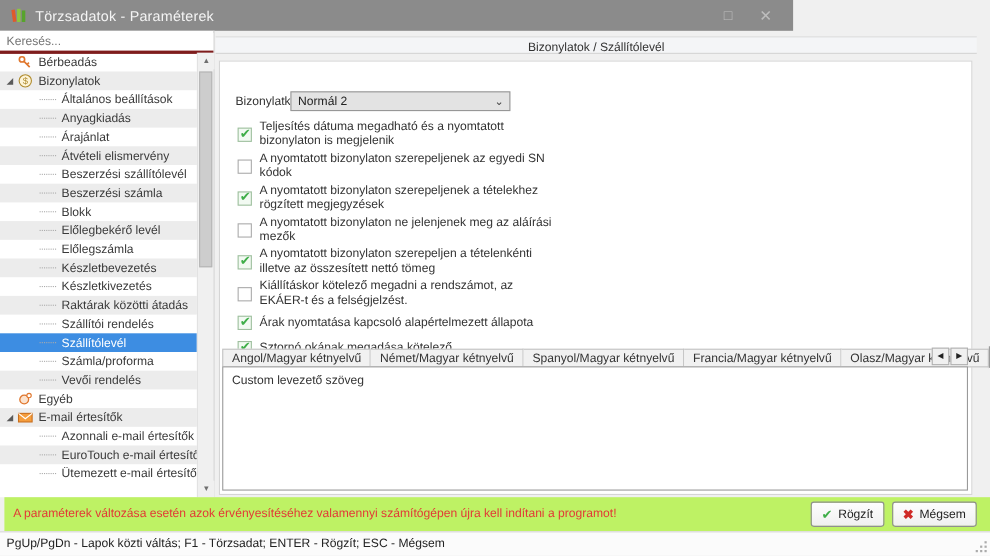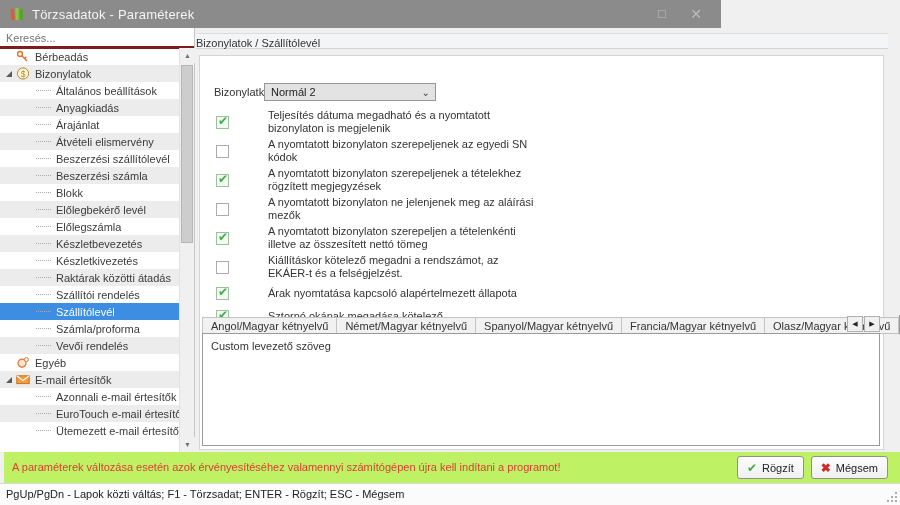--- a/index.html
+++ b/index.html
@@ -37,32 +37,32 @@
   .sb-btn { position:absolute; left:0; width:15px; height:15px; font-size:7px;
     color:#6f6f6f; text-align:center; line-height:15px; background:#f0f0f0; }
   #sb-up { top:0; } #sb-down { bottom:0; }
   #sb-thumb { position:absolute; left:1px; top:17px; width:12px; height:178px;
     background:#cdcdcd; border:1px solid #b5b5b5; }
 
   
   #main { position:absolute; left:196px; top:28px; width:692px; height:424px; }
   #breadcrumb-bar { position:absolute; left:0; top:5px; right:0; height:16px;
     background:#f4f5f7; border-top:1px solid #dcdcdc; border-bottom:1px solid #d4d4d4;
-    font-size:11px; color:#333; line-height:18px; }
+    text-align:center; font-size:11px; color:#333; line-height:18px; }
   #panel { position:absolute; left:3px; top:27px; right:4px; bottom:2px;
     background:#fff; border:1px solid #d5d5d5; }
 
   #combo-row { position:absolute; left:14px; top:27px; display:flex; align-items:center; }
   #combo-label { font-size:11px; color:#333; width:50px; }
-  #combo { width:172px; height:18px; background:#e3e3e3; border:1px solid #979797;
+  #combo { width:200px; height:18px; background:#e3e3e3; border:1px solid #979797;
     font-size:11px; color:#222; line-height:16px; padding:0 18px 0 6px; position:relative; cursor:default; }
   #combo .chev { position:absolute; right:5px; top:1px; color:#444; font-size:10px; }
 
   #cb-list { position:absolute; left:16px; top:53px; width:420px; }
-  .cb-row { display:flex; align-items:center; margin-bottom:3px; min-height:20px;gap:32px; }
+  .cb-row { display:flex; align-items:center; margin-bottom:3px; min-height:20px; }
   .cb-box { width:13px; height:13px; border:1px solid #ababab; background:#fff;
     margin-right:7px; flex:0 0 auto; position:relative; }
   .cb-box.checked { background:#f2faf2; border-color:#9fbf9f; }
   .cb-box.checked::after { content:"✔"; position:absolute; left:1px; top:-3px;
     color:#3fae49; font-size:12px; }
   .cb-label { font-size:11px; line-height:13px; color:#333; white-space:pre-line; }
 
   
   #tabctl { position:absolute; left:2px; right:3px; bottom:3px; height:132px; }
   #tabstrip { display:flex; align-items:flex-end; height:20px; position:relative; }

